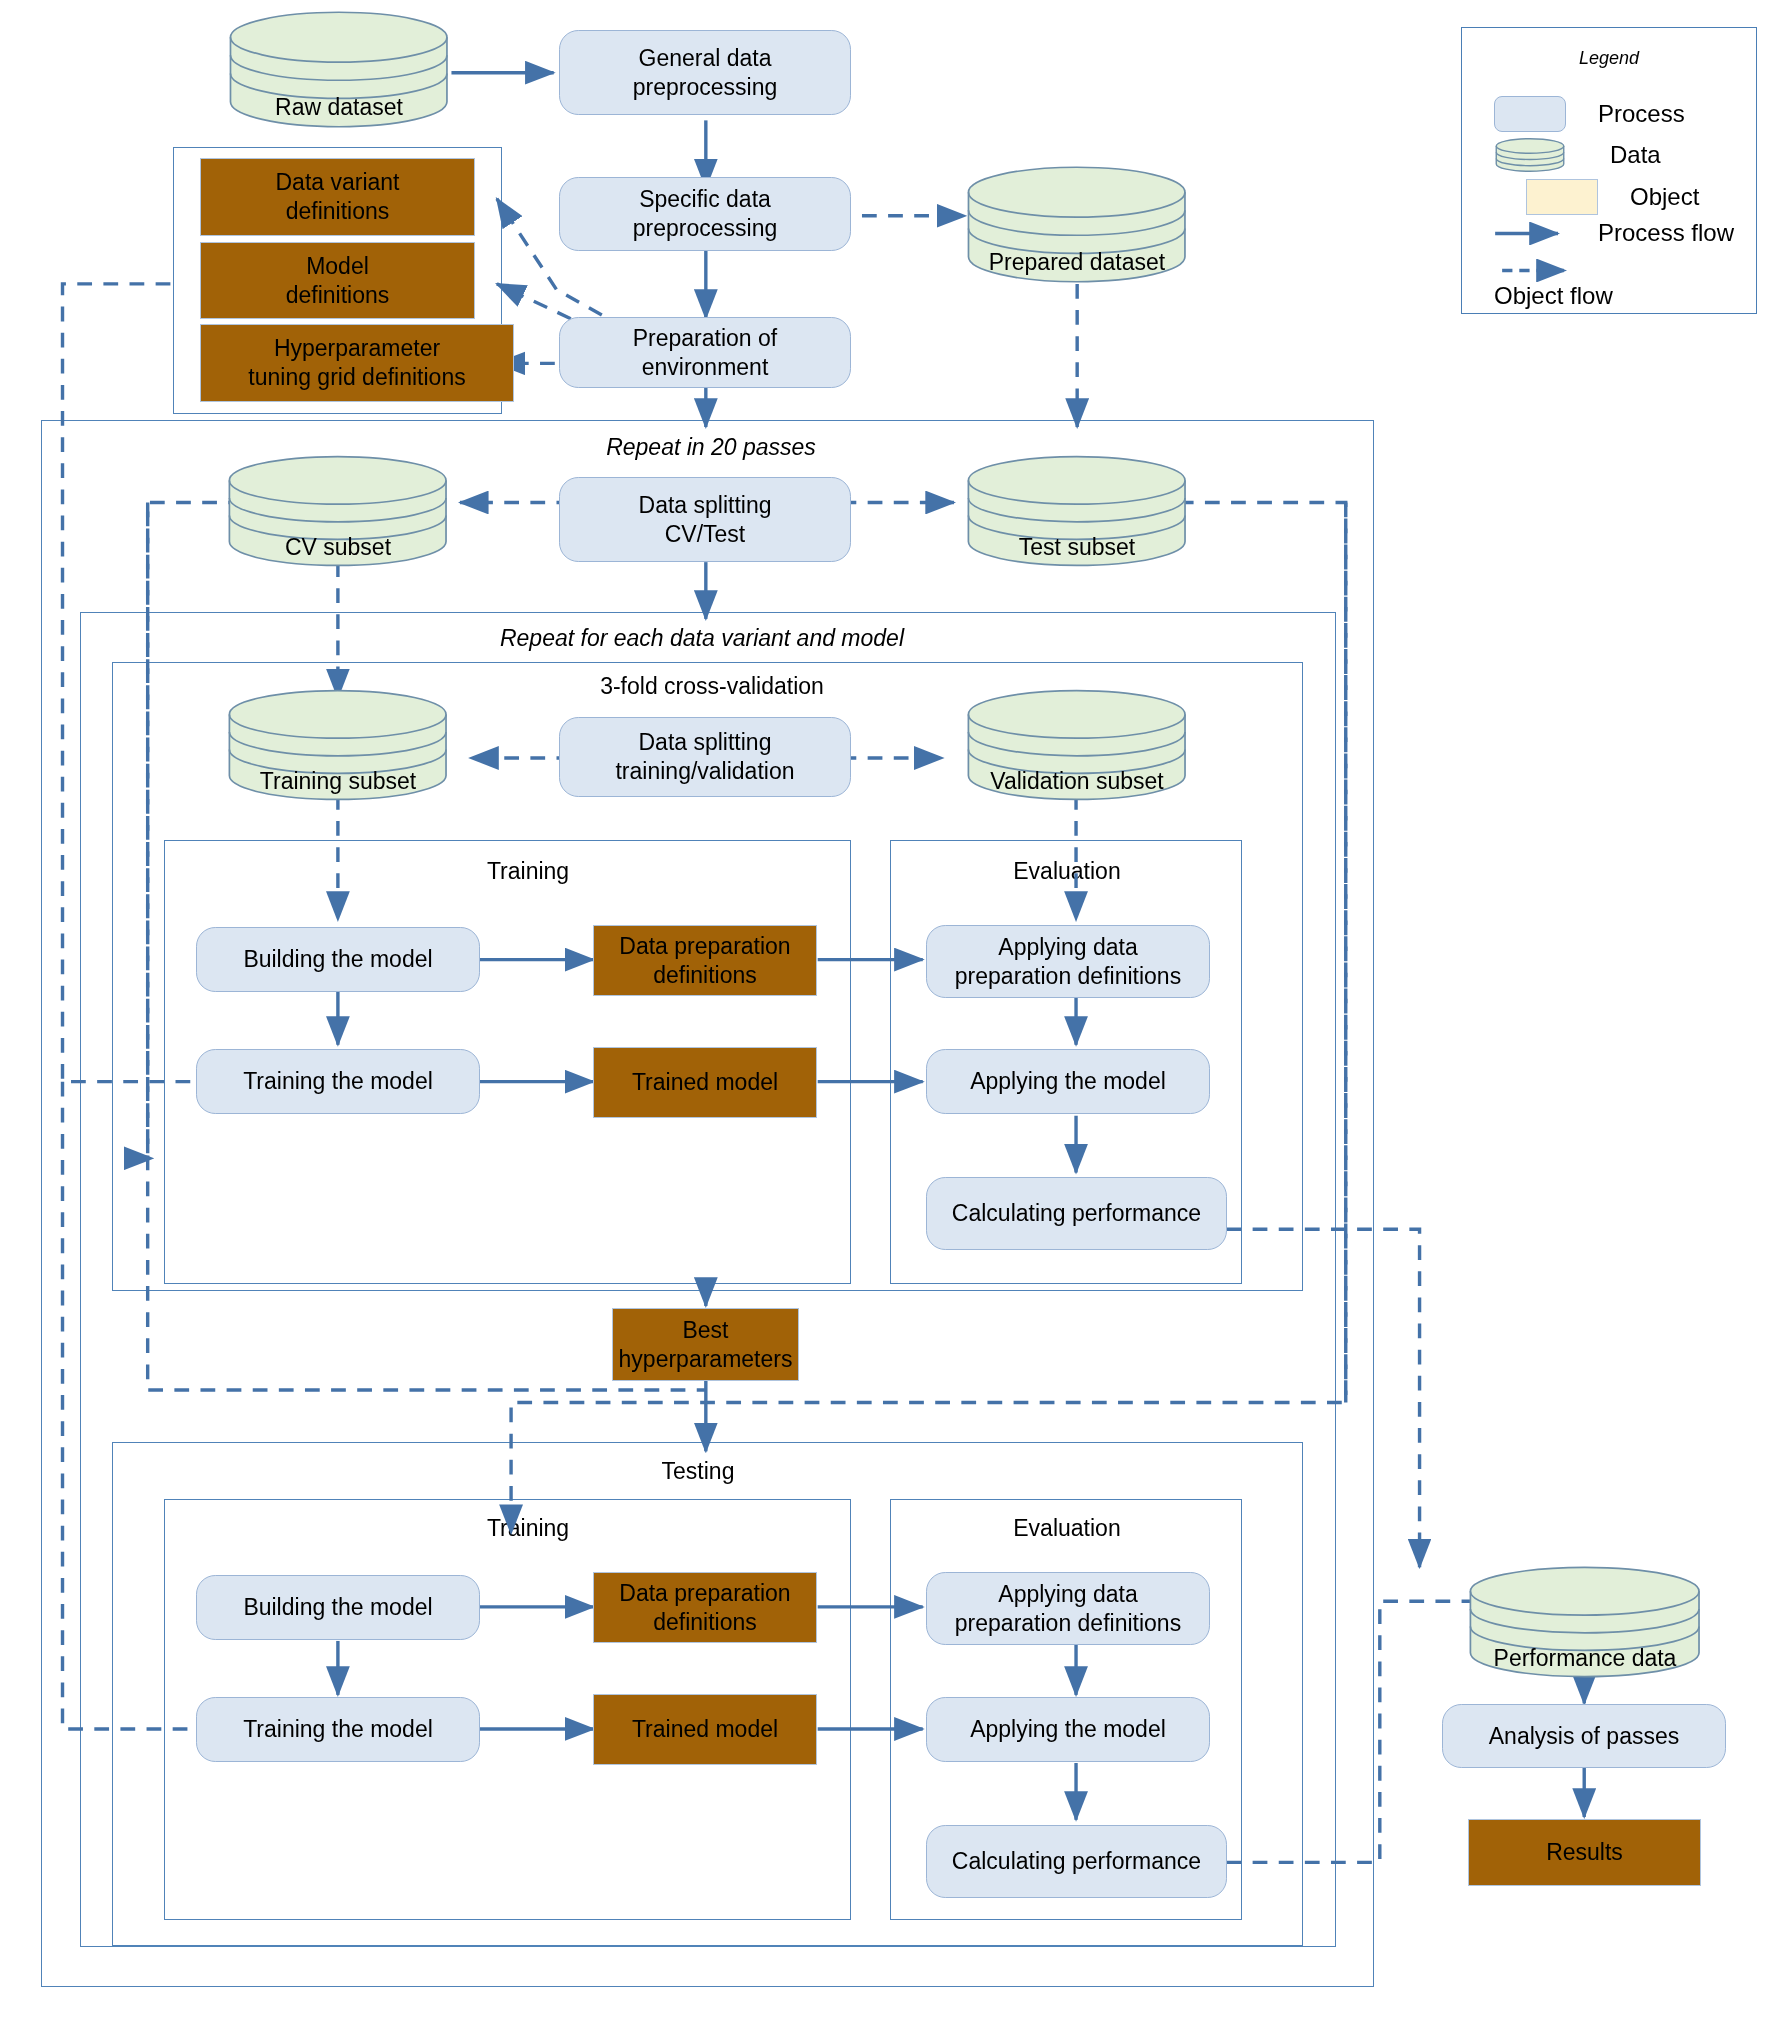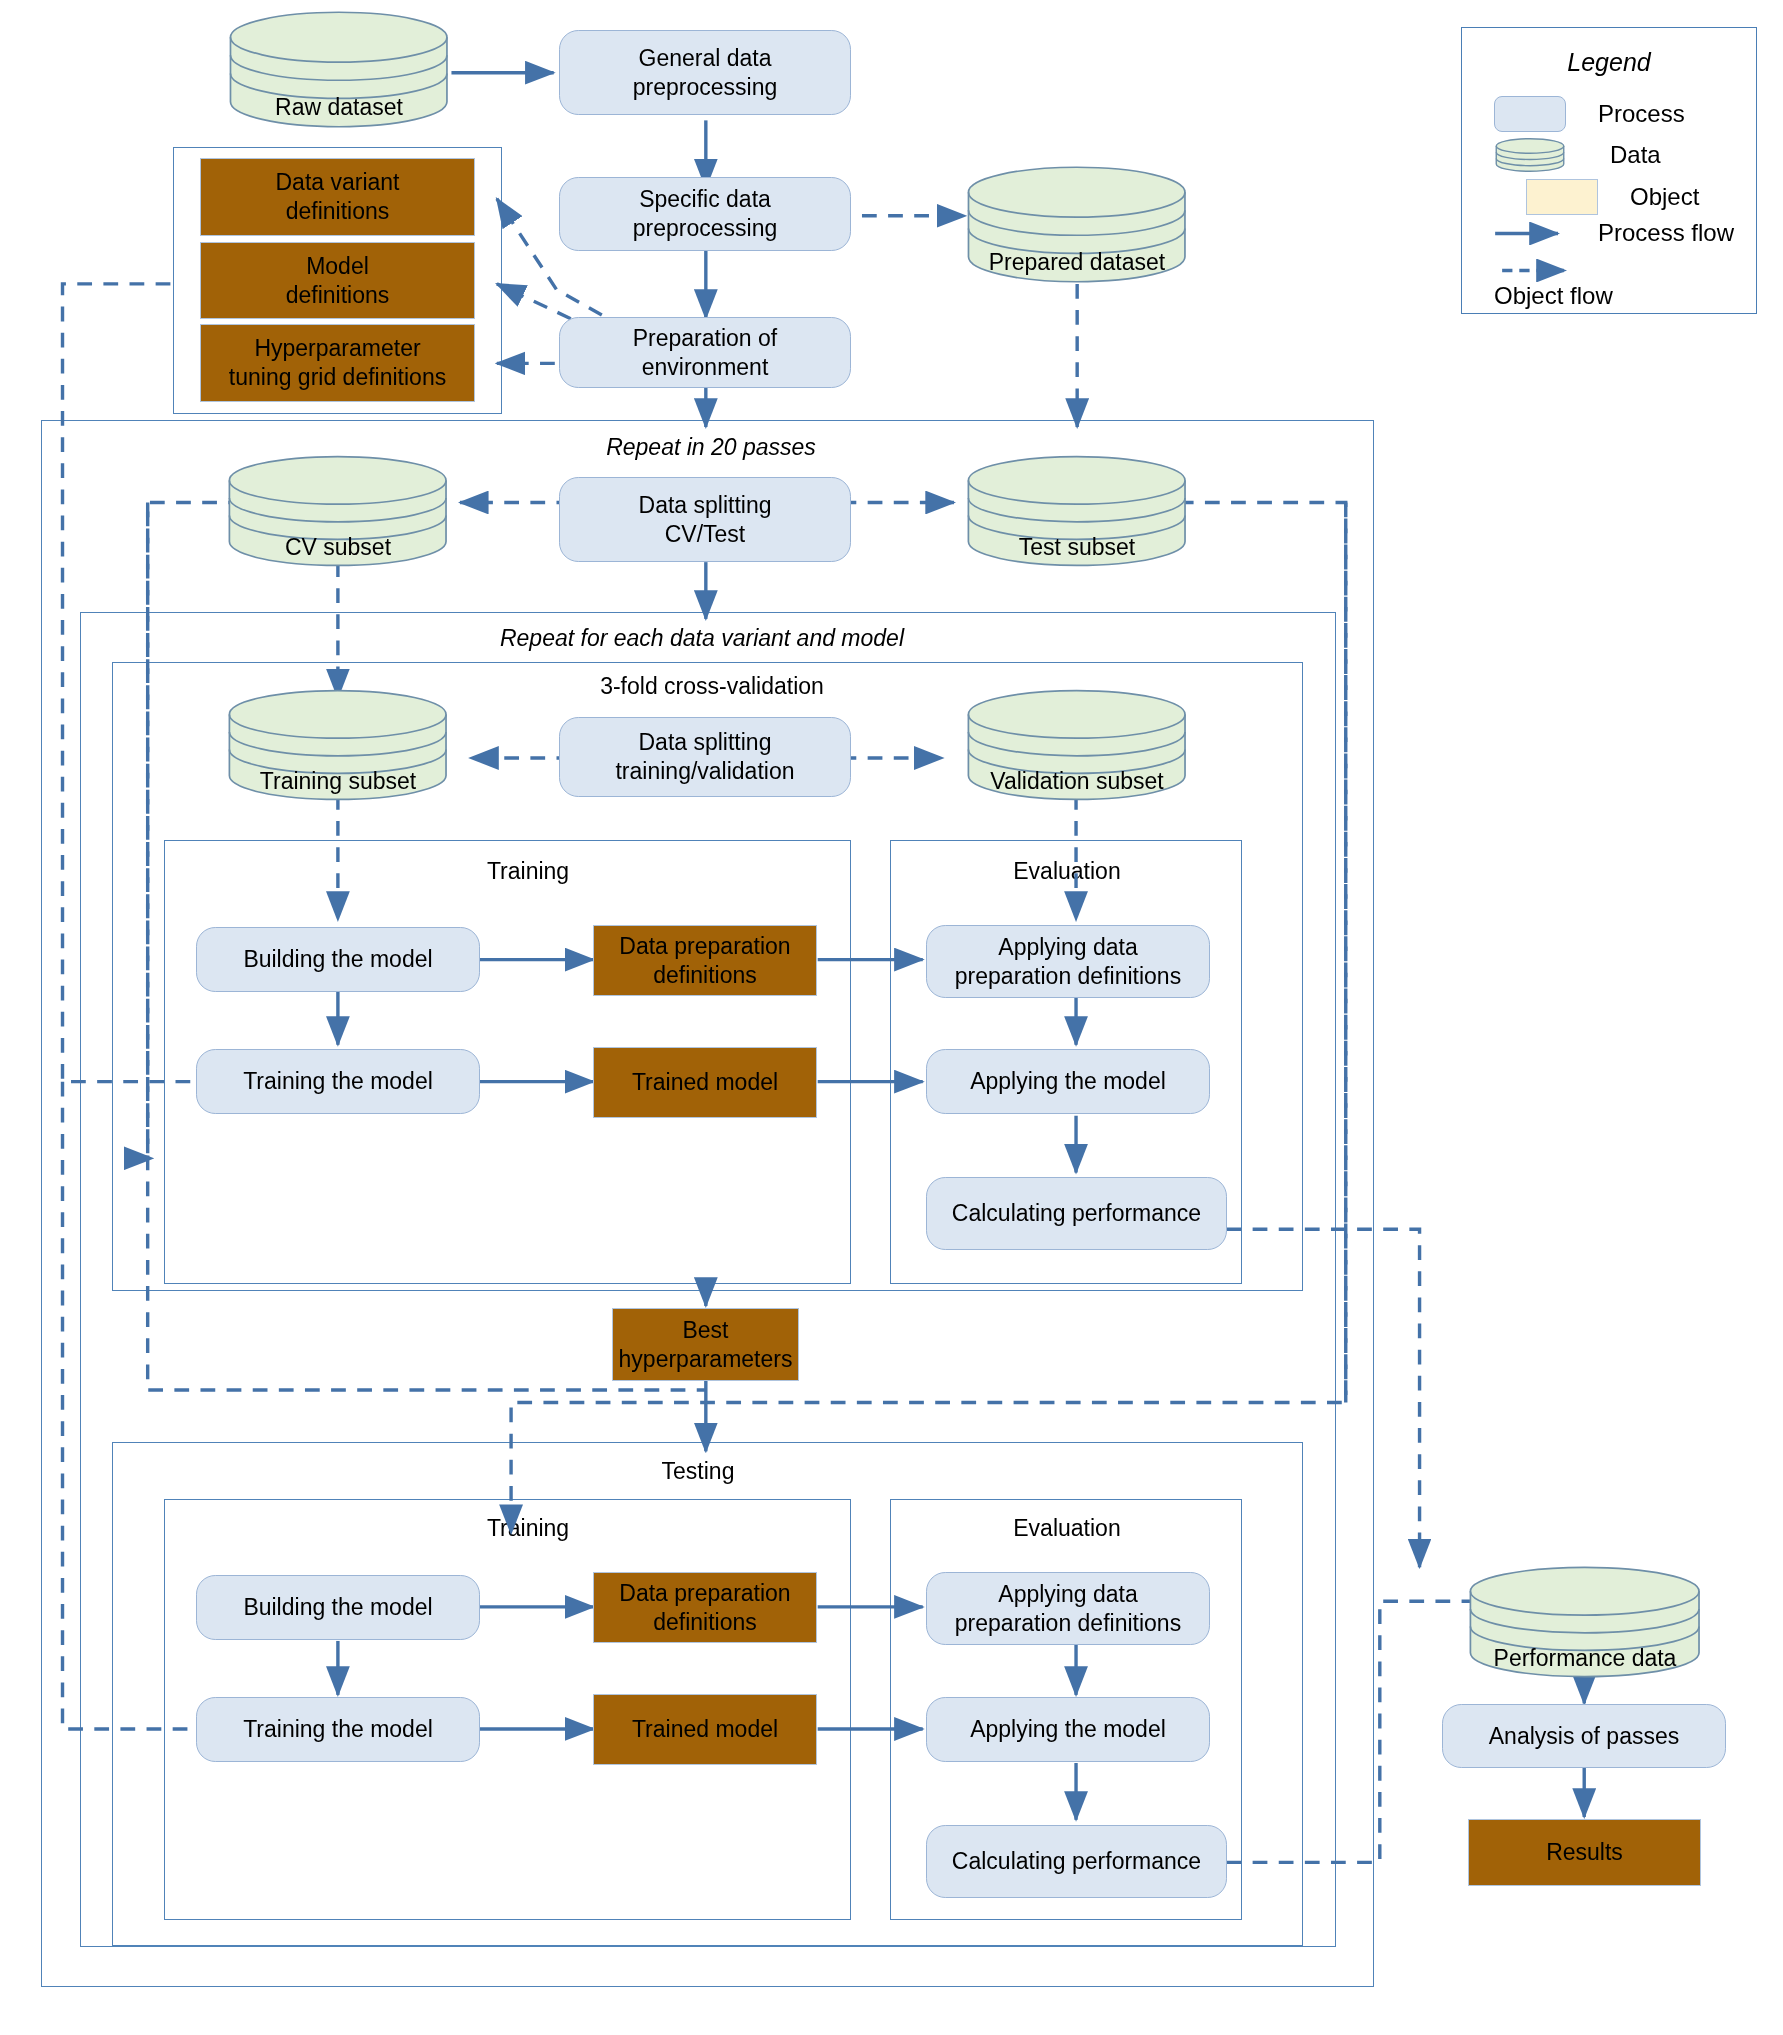--- a/index.html
+++ b/index.html
@@ -8,21 +8,21 @@
   svg.layer{position:absolute;left:0;top:0;width:1783px;height:2035px;pointer-events:none;}
   .node{position:absolute;box-sizing:border-box;display:flex;align-items:center;justify-content:center;text-align:center;line-height:1.25;color:#000;}
   .proc{background:#DCE6F2;border:1.1px solid #9CB5D6;border-radius:19.3px;font-size:23px;}
   .obj{background:#a16207;border:1.1px solid #AFC4DE;font-size:23px;}
   .grp{position:absolute;box-sizing:border-box;border:1.7px solid #5083B8;background:transparent;}
   .grplabel{position:absolute;font-size:23px;color:#000;text-align:center;font-style:italic;white-space:nowrap;}
   .grplabel.plain{font-style:normal;}
   .dbwrap{position:absolute;}
   .dblabel{position:absolute;width:100%;text-align:center;font-size:23px;color:#000;}
   .legendbox{position:absolute;border:1.7px solid #4A7EB5;background:#fff;box-sizing:border-box;}
-  .legend-title{position:absolute;width:100%;text-align:center;font-style:italic;font-size:25px;color:#000;}
+  .legend-title{position:absolute;width:100%;text-align:center;font-style:italic;font-size:18px;color:#000;}
   .legend-row{position:absolute;display:flex;align-items:center;}
   .legend-text{font-size:24px;color:#000;margin-left:0;}
   .lg-swatch{width:72px;height:36px;margin-right:32px;box-sizing:border-box;}
   .lg-proc{background:#DCE6F2;border:1.1px solid #9CB5D6;border-radius:8px;}
   .lg-obj{background:#FDF2D0;border:1.1px solid #AFC4DE;}
 </style>
 </head>
 <body>
 
 <div id="canvas">
@@ -251,21 +251,21 @@
   <div class="node proc" style="left:926px;top:1697px;width:284px;height:65px;">Applying the model</div>
   <div class="node proc" style="left:926px;top:1825px;width:301px;height:73px;">Calculating performance</div>
 
   <div class="node proc" style="left:1442px;top:1704px;width:284px;height:64px;">Analysis of passes</div>
   <div class="node obj" style="left:1468px;top:1819px;width:233px;height:67px;">Results</div>
 
   <div class="node obj" style="left:200px;top:158px;width:275px;height:78px;white-space:pre-line;">Data variant
 definitions</div>
   <div class="node obj" style="left:200px;top:242px;width:275px;height:77px;white-space:pre-line;">Model
 definitions</div>
-  <div class="node obj" style="left:200px;top:324px;width:275px;height:78px;white-space:pre-line;">Hyperparameter
+  <div class="node obj" style="left:200px;top:324px;width:314px;height:78px;white-space:pre-line;">Hyperparameter
 tuning grid definitions</div>
 
   <div class="legendbox" style="left:1461px;top:27px;width:296px;height:287px;">
     <div class="legend-title" style="top:20.4px;">Legend</div>
 
     <div class="legend-row" style="left:32px;top:68px;">
       <div class="lg-swatch lg-proc"></div>
       <div class="legend-text">Process</div>
     </div>
 

